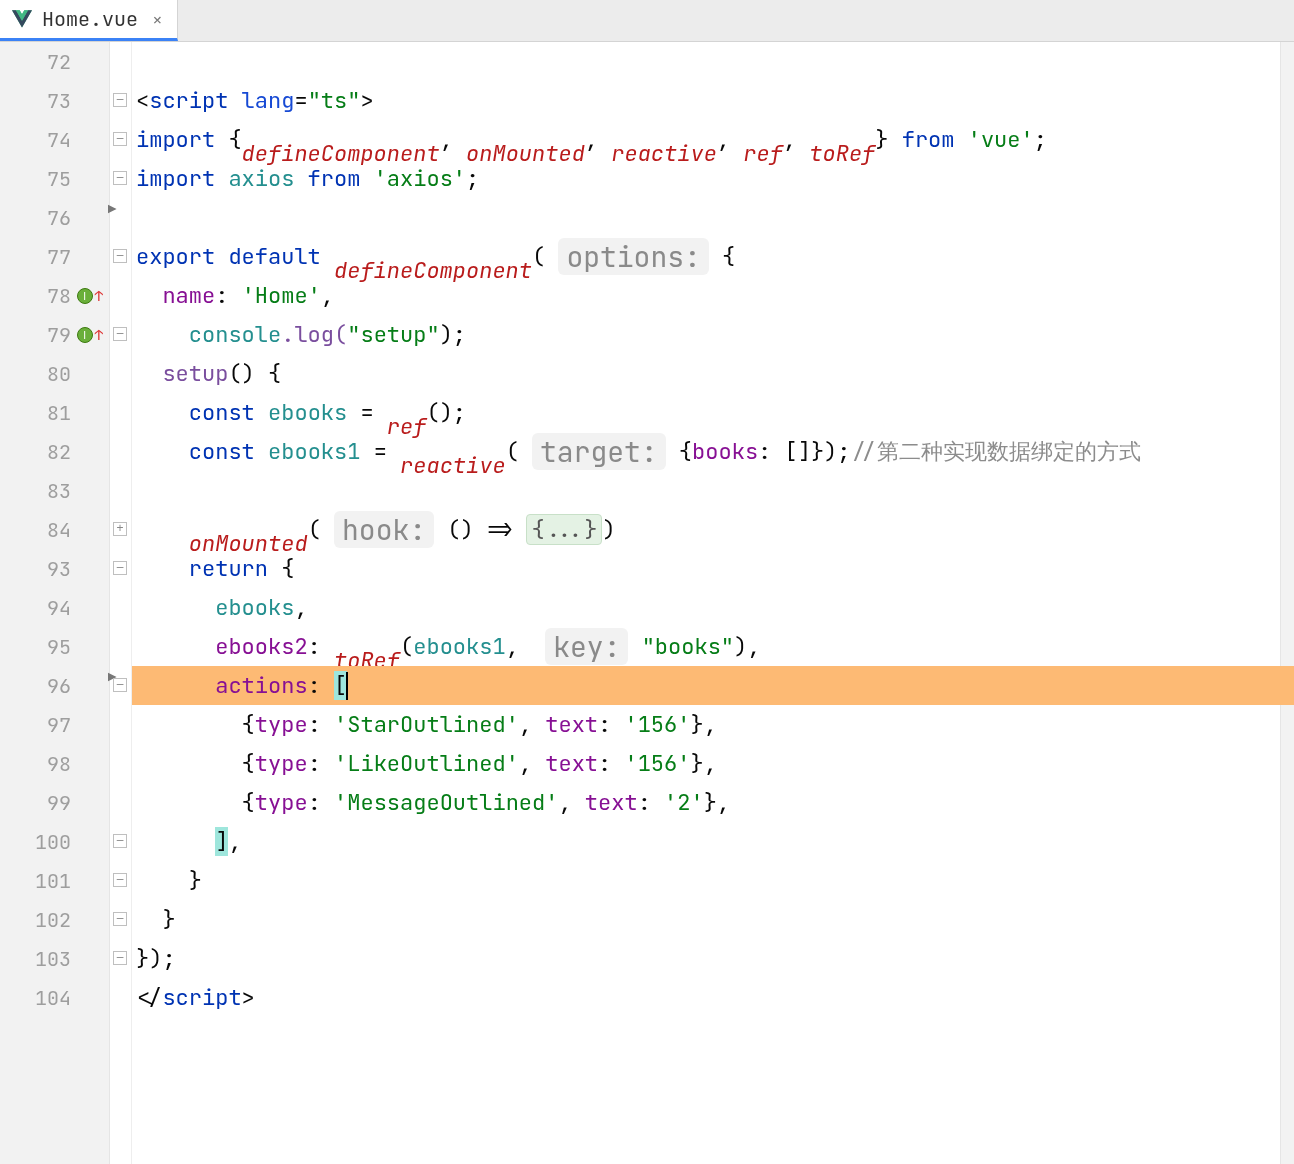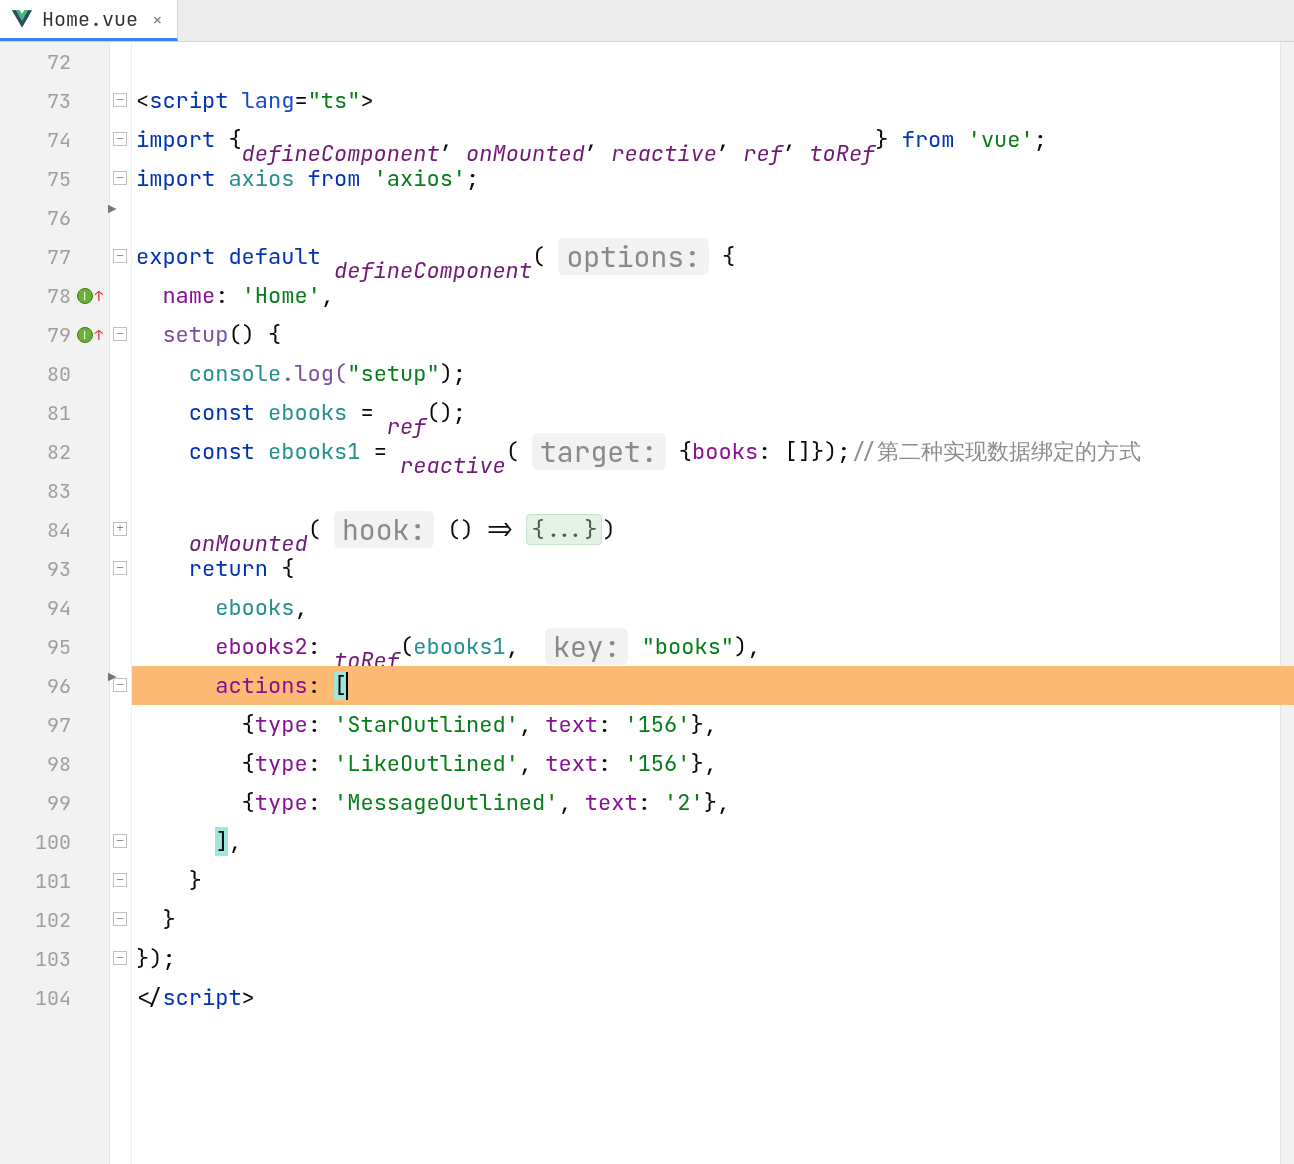--- a/index.html
+++ b/index.html
@@ -94,21 +94,21 @@
     padding-left:4px;
     position:relative;
     font-family: "JetBrains Mono","Menlo","Consolas",monospace;
   }
   .code-line.hl {
     background:#fdba74;
   } 
   .c-keyword { color:#0033B3; } 
   .c-tag { color:#0033B3; }
   .c-attr { color:#174AD4; }
-  .c-func { color:#701a75; font-style:italic;margin-top:28px;}
+  .c-func { color:#b91c1c; font-style:italic;margin-top:28px;}
   .c-funcplain { color:#7A4E9E;}
   .c-str  { color:#067D17; }
   .c-ident{ color:#248F8F; }
   .c-ident2{ color:#871094; }
   .c-hint { color:#8a8a8a; background:#f2f2f2; border-radius:6px; padding:0 8px; font-size:28px;}
   .c-brace{ color:#080808; }
   .c-comment{ color:#8C8C8C;}
   .c-fold { background:#E4F2E4; border:1px solid #c8e0c8; border-radius:4px; padding:0 4px; color:#555;}
   .bracket-hl { background:#9EE6DC; }
   .caret {
@@ -272,23 +272,23 @@
     <div class="code-line"><span class="c-keyword">import</span><span> </span><span class="c-brace">{</span><span class="c-func">defineComponent</span><span>, </span><span class="c-func">onMounted</span><span>, </span><span class="c-func">reactive</span><span>, </span><span class="c-func">ref</span><span>, </span><span class="c-func">toRef</span><span class="c-brace">}</span><span class="c-keyword"> from </span><span class="c-str">'vue'</span><span>;</span></div>
 
     <div class="code-line"><span class="c-keyword">import</span><span class="c-ident"> axios </span><span class="c-keyword">from </span><span class="c-str">'axios'</span><span>;</span></div>
 
     <div class="code-line"></div>
 
     <div class="code-line"><span class="c-keyword">export default</span><span class="c-func"> defineComponent</span><span>( </span><span class="c-hint">options:</span><span> {</span></div>
 
     <div class="code-line"><span>  </span><span class="c-ident2">name</span><span>: </span><span class="c-str">'Home'</span><span>,</span></div>
 
+    <div class="code-line"><span>    </span><span class="c-ident">console</span><span class="c-funcplain">.log(</span><span class="c-str">"setup"</span><span>);</span></div>
+
     <div class="code-line"><span>  </span><span class="c-funcplain">setup</span><span>() {</span></div>
-
-    <div class="code-line"><span>    </span><span class="c-ident">console</span><span class="c-funcplain">.log(</span><span class="c-str">"setup"</span><span>);</span></div>
 
     <div class="code-line"><span>    </span><span class="c-keyword">const</span><span class="c-ident"> ebooks </span><span>= </span><span class="c-func">ref</span><span>();</span></div>
 
     <div class="code-line"><span>    </span><span class="c-keyword">const</span><span class="c-ident"> ebooks1 </span><span>= </span><span class="c-func">reactive</span><span>( </span><span class="c-hint">target:</span><span> {</span><span class="c-ident2">books</span><span>: []});</span><span class="c-comment">//第二种实现数据绑定的方式</span></div>
 
     <div class="code-line"></div>
 
     <div class="code-line"><span>    </span><span class="c-func">onMounted</span><span>( </span><span class="c-hint">hook:</span><span> () =&gt; </span><span class="c-fold">{...}</span><span>)</span></div>
 
     <div class="code-line"><span>    </span><span class="c-keyword">return</span><span> {</span></div>

